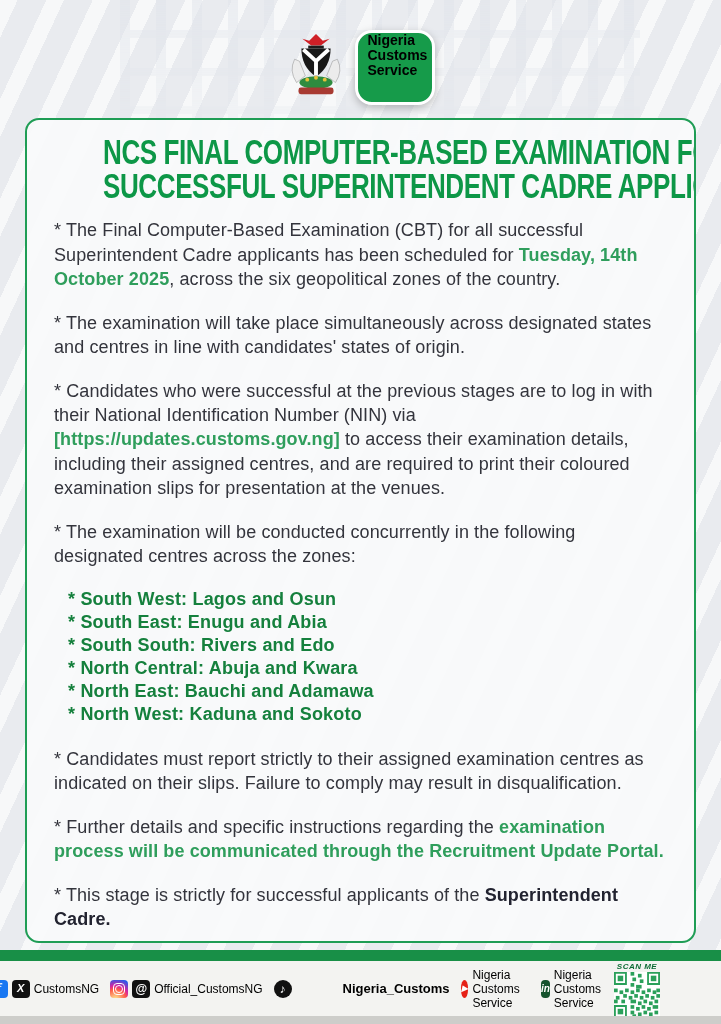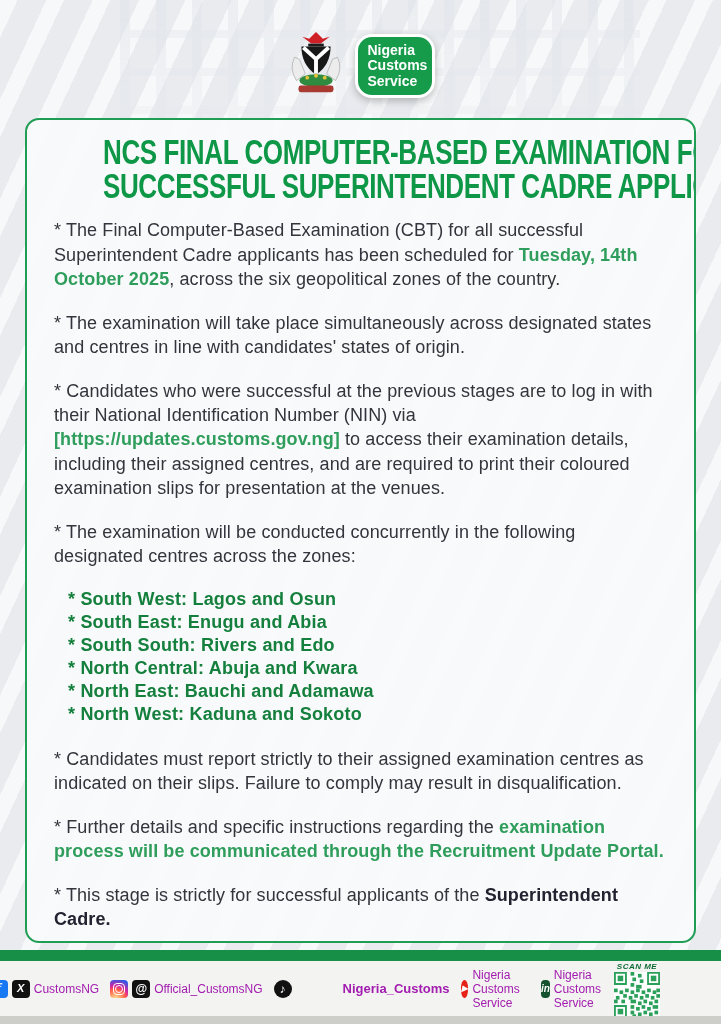--- a/index.html
+++ b/index.html
@@ -14,23 +14,23 @@
   .bg-building{ position:absolute; top:0; left:120px; width:520px; height:240px; opacity:.5;
     background:
       linear-gradient(90deg, #dfe3ea 0 10px, transparent 10px 26px) 0 0/36px 100%,
       linear-gradient(0deg, #e2e6ec 0 8px, transparent 8px 30px) 0 0/100% 38px;
     -webkit-mask-image:linear-gradient(180deg,#000 0%,transparent 95%);
     mask-image:linear-gradient(180deg,#000 0%,transparent 95%);
     pointer-events:none; }
 
   
   .header{ position:absolute; top:30px; left:0; width:100%; display:flex; justify-content:center; align-items:center; gap:10px; }
-  .badge{ width:80px; height:64px; background:var(--green,#169b4a); border:3px solid #fff; border-radius:17px;
-    box-shadow:0 3px 8px rgba(0,0,0,.25); color:#ffffff; font-weight:bold; font-size:14px; line-height:1.08;
-    display:flex; flex-direction:column; justify-content:center; padding-left:10px; }
+  .badge{ width:80px; height:75px; background:var(--green,#169b4a); border:3px solid #fff; border-radius:17px;
+    box-shadow:0 3px 8px rgba(0,0,0,.25); color:#000000; font-weight:bold; font-size:14px; line-height:1.08;
+    display:flex; flex-direction:column; padding-left:10px; }
 
   
   .card{ position:absolute; left:25px; top:118px; width:671px; height:825px;
     background:rgba(249,250,251,.92); border:2px solid #1f9d55; border-radius:14px;
     padding:14px 27px 10px 27px; overflow:hidden; }
   .card h1{ text-align:center; color:#0d9747; font-size:31px; line-height:1.1; margin:2px 0 14px 0; font-weight:bold; }
   .tl{ display:block; transform:scaleX(.84) scaleY(1.12); transform-origin:center; white-space:nowrap; letter-spacing:-.5px; }
   .card p{ color:#33343c; font-size:18px; line-height:1.36; margin-bottom:19px; letter-spacing:.1px; }
   .hl{ color:#2f9e5c; font-weight:bold; }
   .bd{ color:#222330; font-weight:bold; }
@@ -49,21 +49,21 @@
   .icon.round{ border-radius:50%; }
   .icon.fb{ background:#1877f2; font-family:"Liberation Serif",serif; font-size:14px; }
   .icon.x{ background:#111; }
   .icon.ig{ background:radial-gradient(circle at 30% 110%, #fdf497 0%, #fd5949 45%, #d6249f 60%, #285aeb 90%); position:relative; }
   .icon.ig::before{ content:""; position:absolute; inset:3px; border:1.6px solid #fff; border-radius:4px; }
   .icon.ig::after{ content:""; position:absolute; width:6px; height:6px; border:1.6px solid #fff; border-radius:50%; }
   .icon.th{ background:#111; font-size:12px; }
   .icon.tt{ background:#111; font-size:12px; }
   .icon.yt{ background:#e62117; font-size:8px; }
   .icon.li{ background:#14532d; font-size:10px; letter-spacing:0; }
-  .slabel{ font-size:12px; color:#a21caf; }
+  .slabel{ font-size:12px; color:#000000; }
   .slabel.bold{ font-weight:bold; font-size:13px;padding-left:47px; }
 
   .qr-wrap{ position:absolute; right:56px; top:1px; width:56px; text-align:center; }
   .scan-label{ font-size:8px; font-weight:bold; color:#0d6b35; letter-spacing:.5px; margin-bottom:1px;font-style:italic; }
   .bottom-strip{ position:absolute; top:1016px; left:0; width:100%; height:8px; background:#cdcdca; }
 </style>
 </head>
 <body>
 
 <div class="page">

